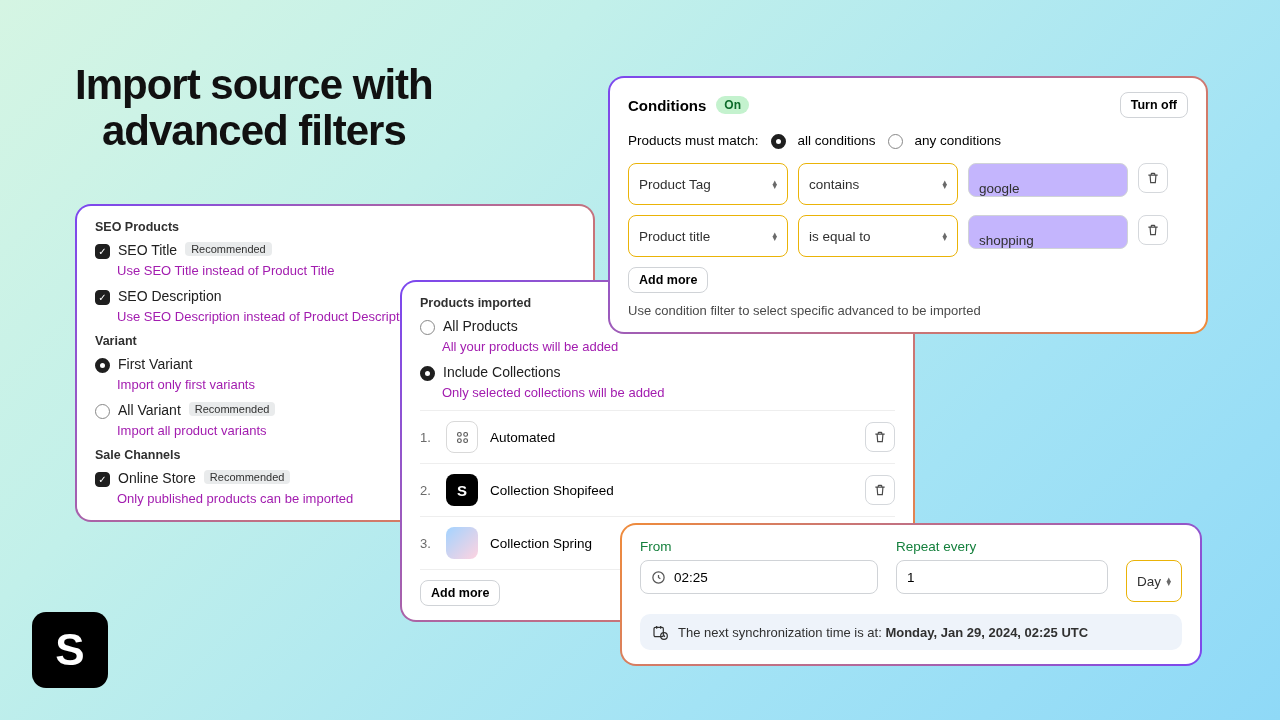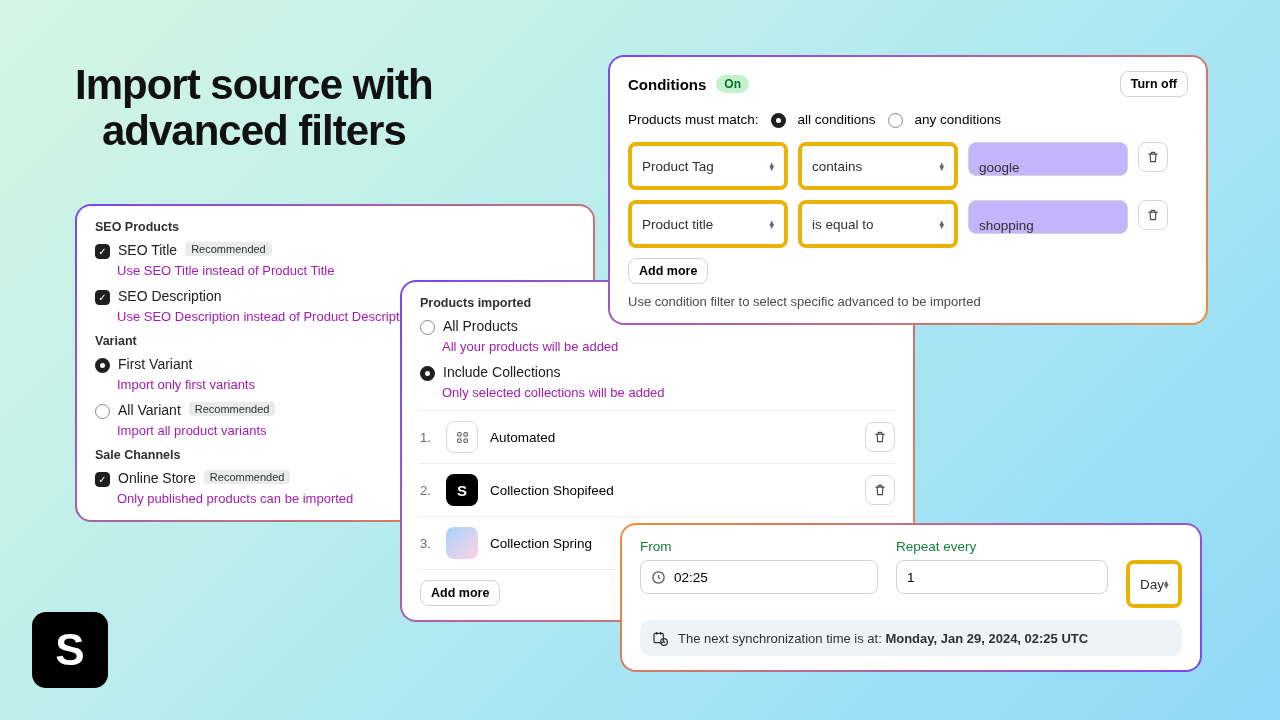--- a/index.html
+++ b/index.html
@@ -61,21 +61,21 @@
     display:flex; align-items:center; justify-content:center; color:#4a4a4a; background:#fff; font-size:14px; }
 
   .btn-sm { border:1px solid #d0d3d7; border-radius:8px; padding:5px 10px; font-size:12.5px; font-weight:600; background:#fff; cursor:pointer; }
 
   
   .cond-head { display:flex; align-items:center; gap:10px; margin-bottom:14px; }
   .cond-title { font-size:15px; font-weight:700; }
   .match-row { display:flex; align-items:center; gap:12px; font-size:13.5px; margin-bottom:14px; }
   .rules { display:flex; gap:10px; margin-bottom:10px; }
   .sel {
-    border:4px solid #eab308; border-radius:8px; height:48px; padding:0 10px;
+    border:1px solid #eab308; border-radius:8px; height:42px; padding:0 10px;
     display:flex; align-items:center; justify-content:space-between;
     font-size:13.5px; color:#303030; background:#fff;
   }
   .sel .ch { color:#6a6a6a; display:flex; flex-direction:column; line-height:4px; font-size:9px; gap:2px;}
   .txt-in {
     border:1px solid #d0d3d7; border-radius:8px; height:34px; padding:0 10px;
     font-size:13.5px; color:#303030; width:160px; background:#c4b5fd;
     display:flex; align-items:flex-end;
   }
   .hint { font-size:13px; color:#4a4a4a; margin-top:10px; }
@@ -191,21 +191,21 @@
     <div class="coll-row" style="border-bottom:1px solid #eee;">
       <span class="num">3.</span>
       <span class="thumb spring"></span>
       <span class="coll-name">Collection Spring</span>
     </div>
 
     <button class="btn-sm" style="margin-top:10px;">Add more</button>
   </div>
 </div>
 
-<div class="card gradient-border gb-po" style="left:608px; top:55px; width:600px;">
+<div class="card gradient-border gb-po" style="left:608px; top:76px; width:600px;">
   <div class="gb-inner">
     <div class="cond-head">
       <span class="cond-title">Conditions</span>
       <span class="on-tag">On</span>
       <span style="flex-grow:1"></span>
       <button class="btn-sm">Turn off</button>
     </div>
 
     <div class="match-row">
       <span>Products must match:</span>

